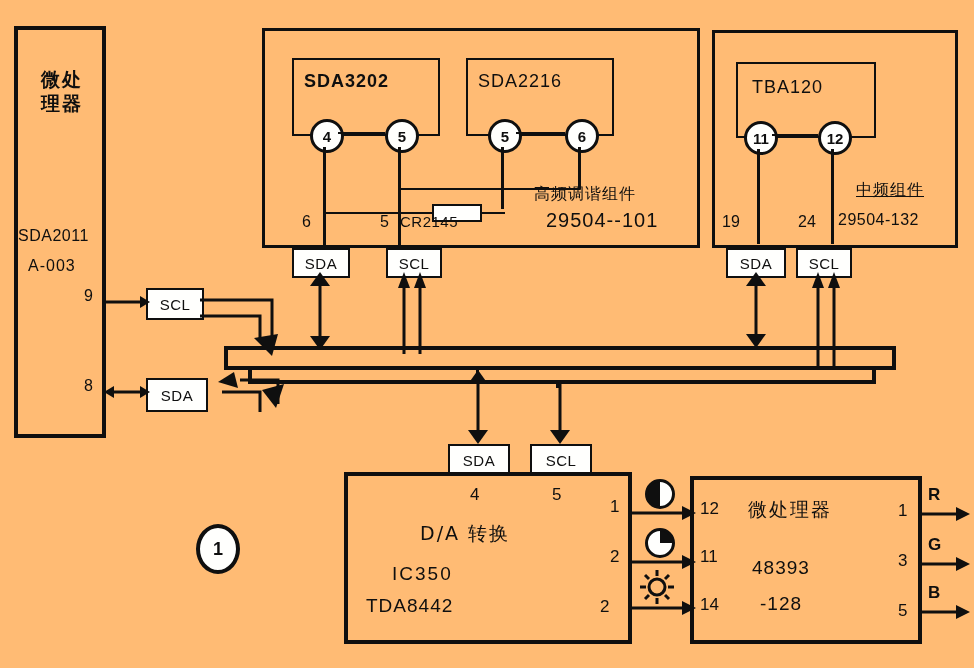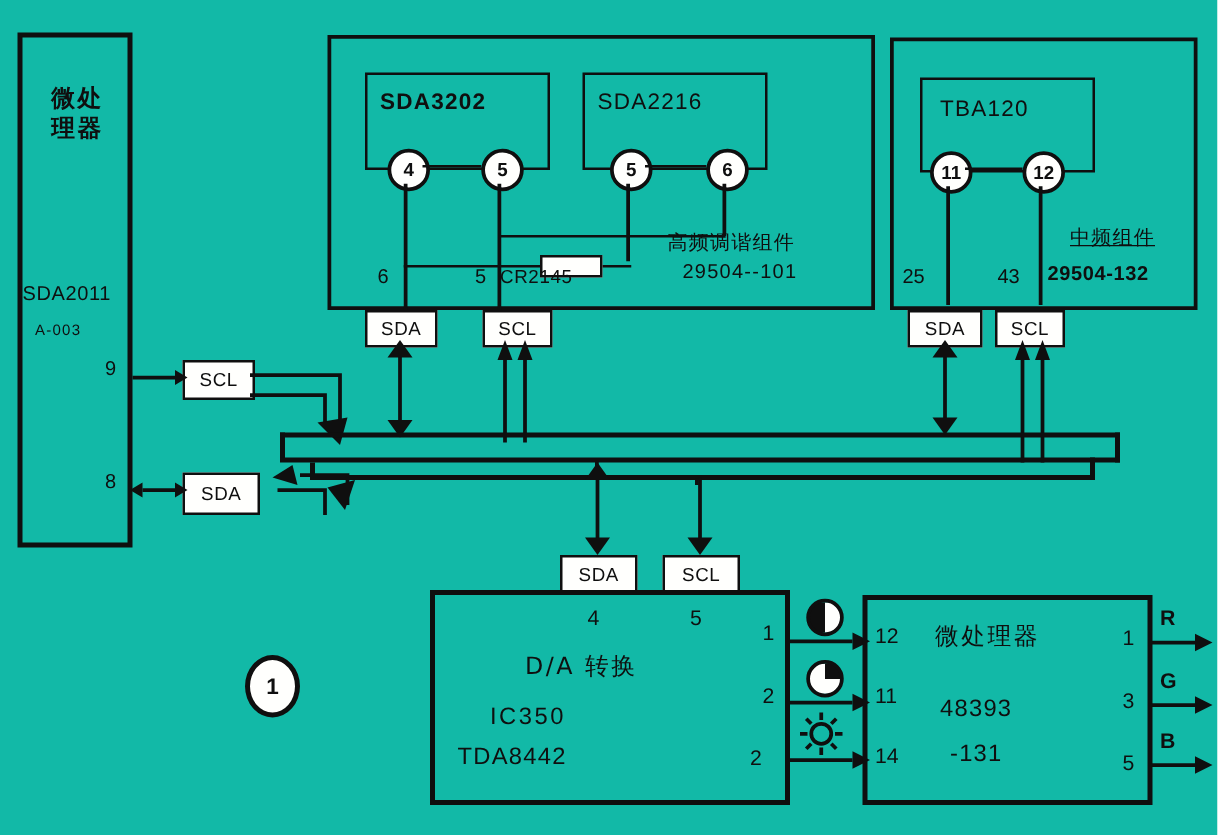--- a/index.html
+++ b/index.html
@@ -1,20 +1,20 @@
 <!DOCTYPE html>
 <html><head>
 <meta charset="utf-8">
 <title>I2C Bus Block Diagram</title>
 <style>
   html,body{margin:0;padding:0;background:#fdfdfb;}
   #page{
     position:relative;
     width:974px;height:668px;
-    background:#14b8a6;
+    background:#fdba74;
     font-family:"Liberation Sans","DejaVu Sans",sans-serif;
     color:#111;
     overflow:hidden;
     filter: contrast(1.02);
   }
   
   .box{position:absolute;box-sizing:border-box;background:transparent;}
   .outer{border:4px solid #111;}
   .outer2{border:3px solid #111;}
   .inner{border:2px solid #111;}
@@ -38,21 +38,21 @@
   .ic{position:absolute;}
 </style>
 </head>
 <body>
 
 <div id="page">
 
   <div class="box outer" style="left:14px;top:26px;width:92px;height:412px;"></div>
   <div class="lbl cn" style="left:36px;top:68px;font-size:19px;font-weight:bold;letter-spacing:2px;width:52px;white-space:normal;text-align:center;line-height:1.25;">微处理器</div>
   <div class="lbl" style="left:18px;top:228px;font-size:16px;letter-spacing:.5px;">SDA2011</div>
-  <div class="lbl" style="left:28px;top:258px;font-size:12px;letter-spacing:1px;">A-003</div>
+  <div class="lbl" style="left:28px;top:258px;font-size:16px;letter-spacing:1px;">A-003</div>
   <div class="lbl" style="left:84px;top:288px;font-size:16px;">9</div>
   <div class="lbl" style="left:84px;top:378px;font-size:16px;">8</div>
 
   <div class="tag" style="left:146px;top:288px;width:54px;height:28px;">SCL</div>
   <svg style="left:106px;top:294px;width:44px;height:16px;">
     <line x1="0" y1="8" x2="34" y2="8" stroke="#111" stroke-width="3"></line>
     <polygon points="34,2 44,8 34,14" fill="#111"></polygon>
   </svg>
 
   <div class="tag" style="left:146px;top:378px;width:58px;height:30px;">SDA</div>
@@ -70,21 +70,21 @@
 
   <svg style="left:200px;top:368px;width:94px;height:50px;">
     <polyline points="78,36 78,12 40,12" stroke="#111" stroke-width="3" fill="none"></polyline>
     <polyline points="60,44 60,24 22,24" stroke="#111" stroke-width="3" fill="none"></polyline>
     <polygon points="34,4 18,14 38,20" fill="#111"></polygon>
     <polygon points="76,40 84,16 62,22" fill="#111"></polygon>
   </svg>
 
   <div class="box outer2" style="left:262px;top:28px;width:438px;height:220px;"></div>
   <div class="lbl cn" style="left:534px;top:186px;font-size:16px;letter-spacing:1px;">高频调谐组件</div>
-  <div class="lbl" style="left:546px;top:210px;font-size:16px;letter-spacing:1px;">29504--101</div>
+  <div class="lbl" style="left:546px;top:210px;font-size:20px;letter-spacing:1px;">29504--101</div>
 
   <div class="box inner" style="left:292px;top:58px;width:148px;height:78px;"></div>
   <div class="lbl" style="left:304px;top:72px;font-size:18px;letter-spacing:1px;font-weight:bold;">SDA3202</div>
   <div class="pin" style="left:310px;top:119px;width:28px;height:28px;">4</div>
   <div class="pin" style="left:385px;top:119px;width:28px;height:28px;">5</div>
   <div class="hthin" style="left:338px;top:132px;width:47px;"></div>
 
   <div class="box inner" style="left:466px;top:58px;width:148px;height:78px;"></div>
   <div class="lbl" style="left:478px;top:72px;font-size:18px;letter-spacing:1px;">SDA2216</div>
   <div class="pin" style="left:488px;top:119px;width:28px;height:28px;">5</div>
@@ -113,30 +113,30 @@
 
   <svg style="left:398px;top:272px;width:28px;height:82px;">
     <line x1="6" y1="14" x2="6" y2="82" stroke="#111" stroke-width="3"></line>
     <line x1="22" y1="14" x2="22" y2="82" stroke="#111" stroke-width="3"></line>
     <polygon points="0,16 6,0 12,16" fill="#111"></polygon>
     <polygon points="16,16 22,0 28,16" fill="#111"></polygon>
   </svg>
 
   <div class="box outer2" style="left:712px;top:30px;width:246px;height:218px;"></div>
   <div class="lbl cn" style="left:856px;top:182px;font-size:16px;letter-spacing:1px;text-decoration:underline;">中频组件</div>
-  <div class="lbl" style="left:838px;top:212px;font-size:16px;letter-spacing:.5px;font-weight:bold;">29504-132</div>
+  <div class="lbl" style="left:838px;top:212px;font-size:16px;letter-spacing:.5px;">29504-132</div>
   <div class="box inner" style="left:736px;top:62px;width:140px;height:76px;"></div>
   <div class="lbl" style="left:752px;top:78px;font-size:18px;letter-spacing:1px;">TBA120</div>
   <div class="pin" style="left:744px;top:121px;width:28px;height:28px;">11</div>
   <div class="pin" style="left:818px;top:121px;width:28px;height:28px;">12</div>
   <div class="hthin" style="left:772px;top:134px;width:46px;"></div>
   <div class="vthin" style="left:757px;top:149px;width:3px;height:95px;"></div>
   <div class="vthin" style="left:831px;top:149px;width:3px;height:95px;"></div>
-  <div class="lbl" style="left:722px;top:214px;font-size:16px;">25</div>
-  <div class="lbl" style="left:798px;top:214px;font-size:16px;">43</div>
+  <div class="lbl" style="left:722px;top:214px;font-size:16px;">19</div>
+  <div class="lbl" style="left:798px;top:214px;font-size:16px;">24</div>
   <div class="tag" style="left:726px;top:248px;width:56px;height:26px;">SDA</div>
   <div class="tag" style="left:796px;top:248px;width:52px;height:26px;">SCL</div>
 
   <svg style="left:742px;top:272px;width:28px;height:76px;">
     <line x1="14" y1="12" x2="14" y2="64" stroke="#111" stroke-width="3"></line>
     <polygon points="4,14 14,0 24,14" fill="#111"></polygon>
     <polygon points="4,62 14,76 24,62" fill="#111"></polygon>
   </svg>
   <svg style="left:812px;top:272px;width:28px;height:98px;">
     <line x1="6" y1="14" x2="6" y2="98" stroke="#111" stroke-width="3"></line>
@@ -209,21 +209,21 @@
     </g>
   </svg>
   <svg style="left:632px;top:600px;width:64px;height:16px;">
     <line x1="0" y1="8" x2="50" y2="8" stroke="#111" stroke-width="3"></line>
     <polygon points="50,1 64,8 50,15" fill="#111"></polygon>
   </svg>
 
   <div class="box outer" style="left:690px;top:476px;width:232px;height:168px;"></div>
   <div class="lbl cn" style="left:748px;top:500px;font-size:19px;letter-spacing:2px;">微处理器</div>
   <div class="lbl" style="left:752px;top:558px;font-size:19px;letter-spacing:1px;">48393</div>
-  <div class="lbl" style="left:760px;top:594px;font-size:19px;letter-spacing:1px;">-131</div>
+  <div class="lbl" style="left:760px;top:594px;font-size:19px;letter-spacing:1px;">-128</div>
   <div class="lbl" style="left:700px;top:500px;font-size:17px;">12</div>
   <div class="lbl" style="left:700px;top:548px;font-size:17px;">11</div>
   <div class="lbl" style="left:700px;top:596px;font-size:17px;">14</div>
   <div class="lbl" style="left:898px;top:502px;font-size:17px;">1</div>
   <div class="lbl" style="left:898px;top:552px;font-size:17px;">3</div>
   <div class="lbl" style="left:898px;top:602px;font-size:17px;">5</div>
 
   <div class="lbl" style="left:928px;top:486px;font-size:17px;font-weight:bold;">R</div>
   <svg style="left:920px;top:506px;width:50px;height:16px;">
     <line x1="0" y1="8" x2="36" y2="8" stroke="#111" stroke-width="3"></line>

